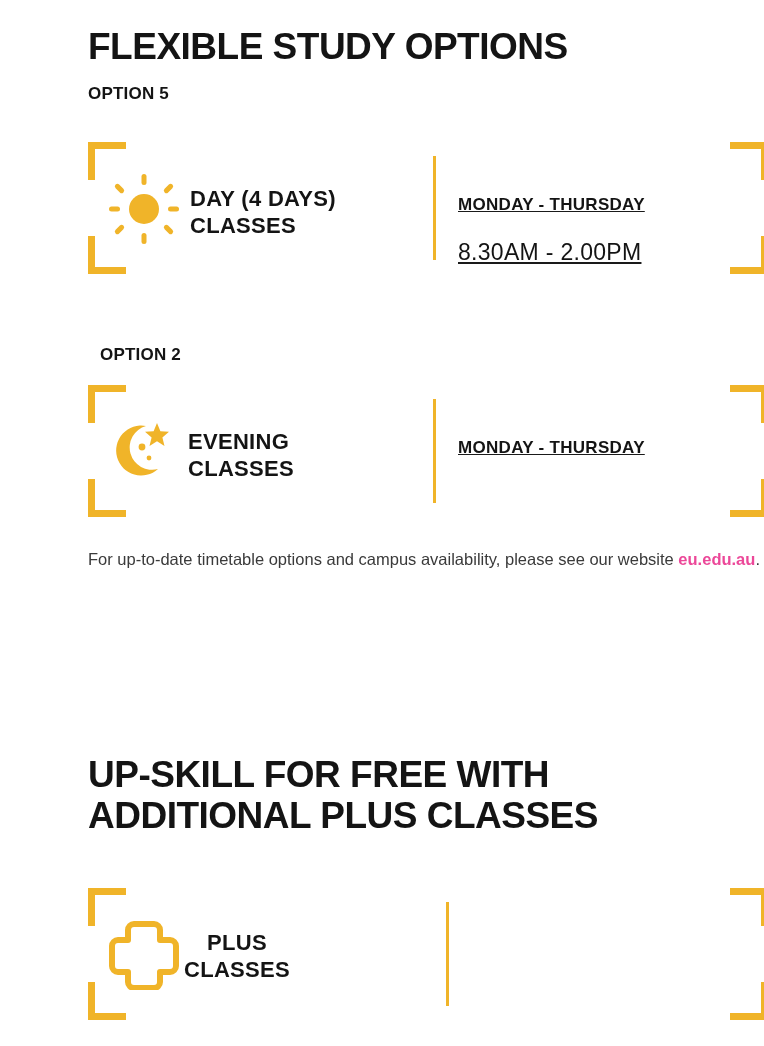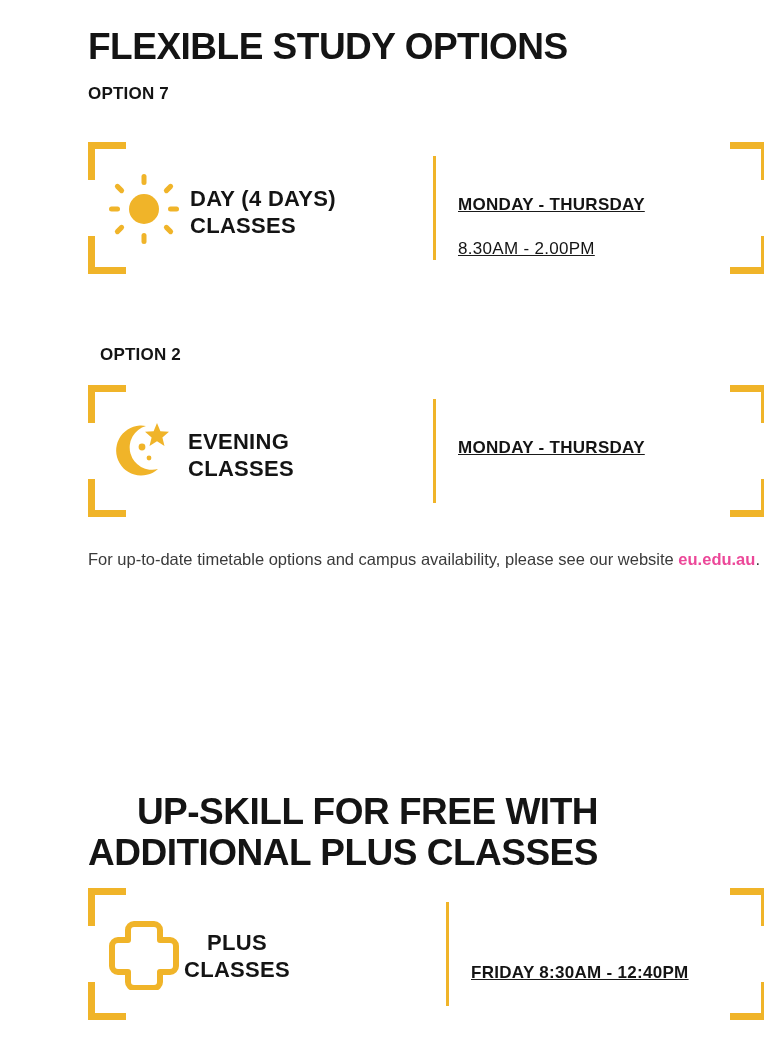--- a/index.html
+++ b/index.html
@@ -29,21 +29,21 @@
   .section-title {
     position: absolute;
     font-size: 37px;
     font-weight: bold;
     letter-spacing: -0.5px;
     line-height: 1.12;
     color: #141414;
     white-space: pre-line;
   }
   #title-flexible { left: 40px; top: 26px; }
-  #title-upskill  { left: 40px; top: 791px; text-align: right; }
+  #title-upskill  { left: 40px; top: 754px; }
 
   .option-label {
     position: absolute;
     font-size: 17px;
     font-weight: bold;
     letter-spacing: 0.2px;
     color: #141414;
   }
   #option-1-label { left: 40px; top: 84px; }
   #option-2-label { left: 52px; top: 345px; }
@@ -90,21 +90,21 @@
     text-decoration: underline;
   }
   .detail .line1 {
     font-size: 17px;
     font-weight: bold;
     letter-spacing: 0.3px;
     color: #141414;
     margin-bottom: 6px;
   }
   .detail .line2 {
-    font-size: 17px;
+    font-size: 23px;
     font-weight: normal;
     letter-spacing: 0.3px;
     color: #141414;
   }
   .detail .single {
     font-size: 17px;
     font-weight: bold;
     letter-spacing: 0.3px;
     color: #141414;
   }
@@ -124,21 +124,21 @@
     font-weight: bold;
   }
 </style>
 </head>
 <body>
 
 <div class="page">
 
   <div class="section-title" id="title-flexible">FLEXIBLE STUDY OPTIONS</div>
 
-  <div class="option-label" id="option-1-label">OPTION 7</div>
+  <div class="option-label" id="option-1-label">OPTION 5</div>
 
   <div class="bracket-block" style="left:40px; top:142px; width:680px; height:132px;">
     <span class="corner tl"></span>
     <span class="corner tr"></span>
     <span class="corner bl"></span>
     <span class="corner br"></span>
 
     <div class="icon-wrap" style="left:18px; top:34px; width:76px; height:66px;">
       <svg width="76" height="70" viewBox="0 0 76 70" aria-hidden="true">
         <g fill="#f0b429">
@@ -212,18 +212,15 @@
       <svg width="72" height="72" viewBox="0 0 72 72" aria-hidden="true">
         <path d="M26 6 h20 a6 6 0 0 1 6 6 v10 h10 a6 6 0 0 1 6 6 v20 a6 6 0 0 1 -6 6 h-10 v10 a6 6 0 0 1 -6 6 h-20 a6 6 0 0 1 -6 -6 v-10 h-10 a6 6 0 0 1 -6 -6 v-20 a6 6 0 0 1 6 -6 h10 v-10 a6 6 0 0 1 6 -6 z" fill="none" stroke="#f0b429" stroke-width="6" stroke-linejoin="round"></path>
       </svg>
     </div>
 
     <div class="block-label" style="left:96px; top:42px;text-align:center;">PLUS
 CLASSES</div>
 
     <div class="divider" style="left:358px; top:14px; height:104px;"></div>
 
-    <div class="detail" style="left:383px; top:57px;">
-      <div class="single">FRIDAY 8:30AM - 12:40PM</div>
-    </div>
   </div>
 
 </div>
 
 </body></html>

